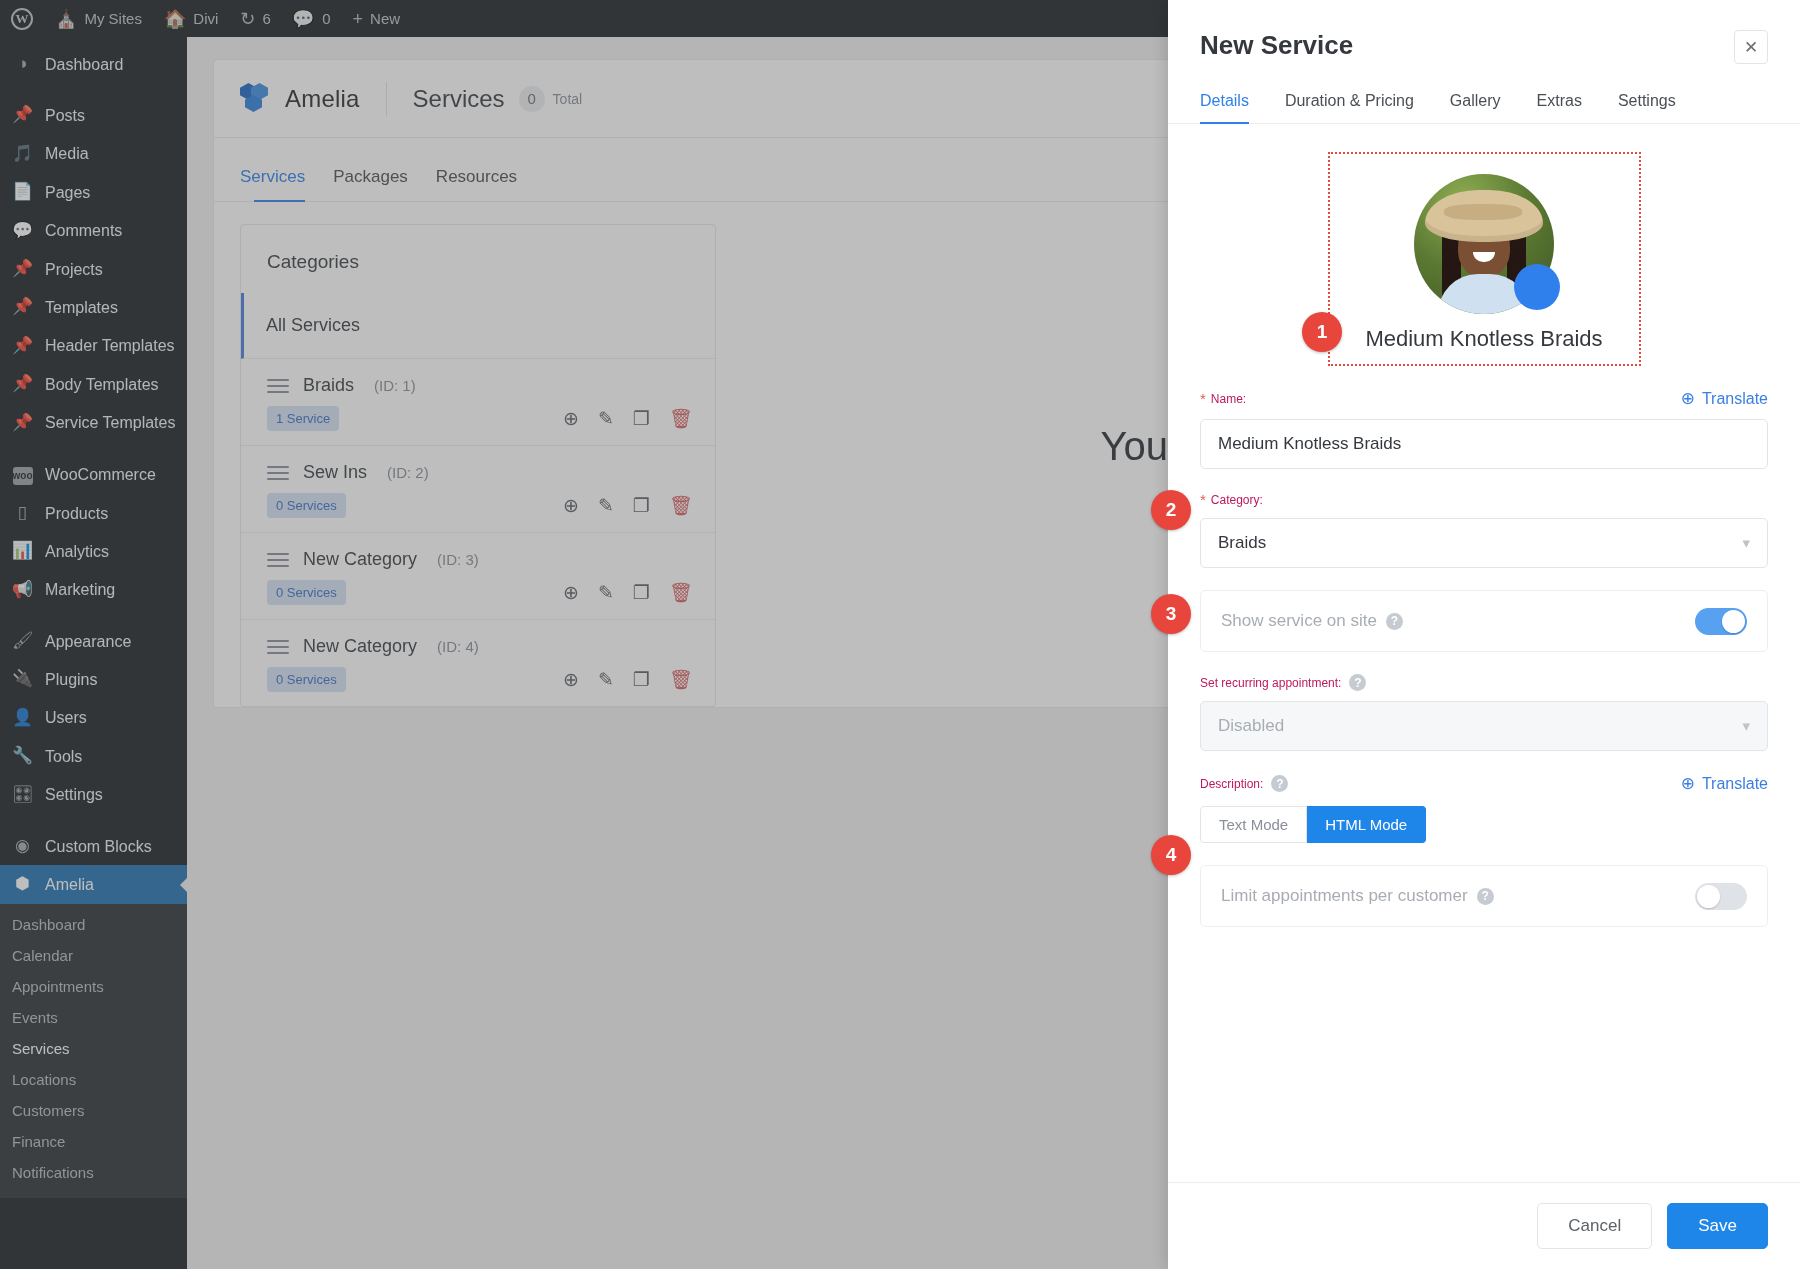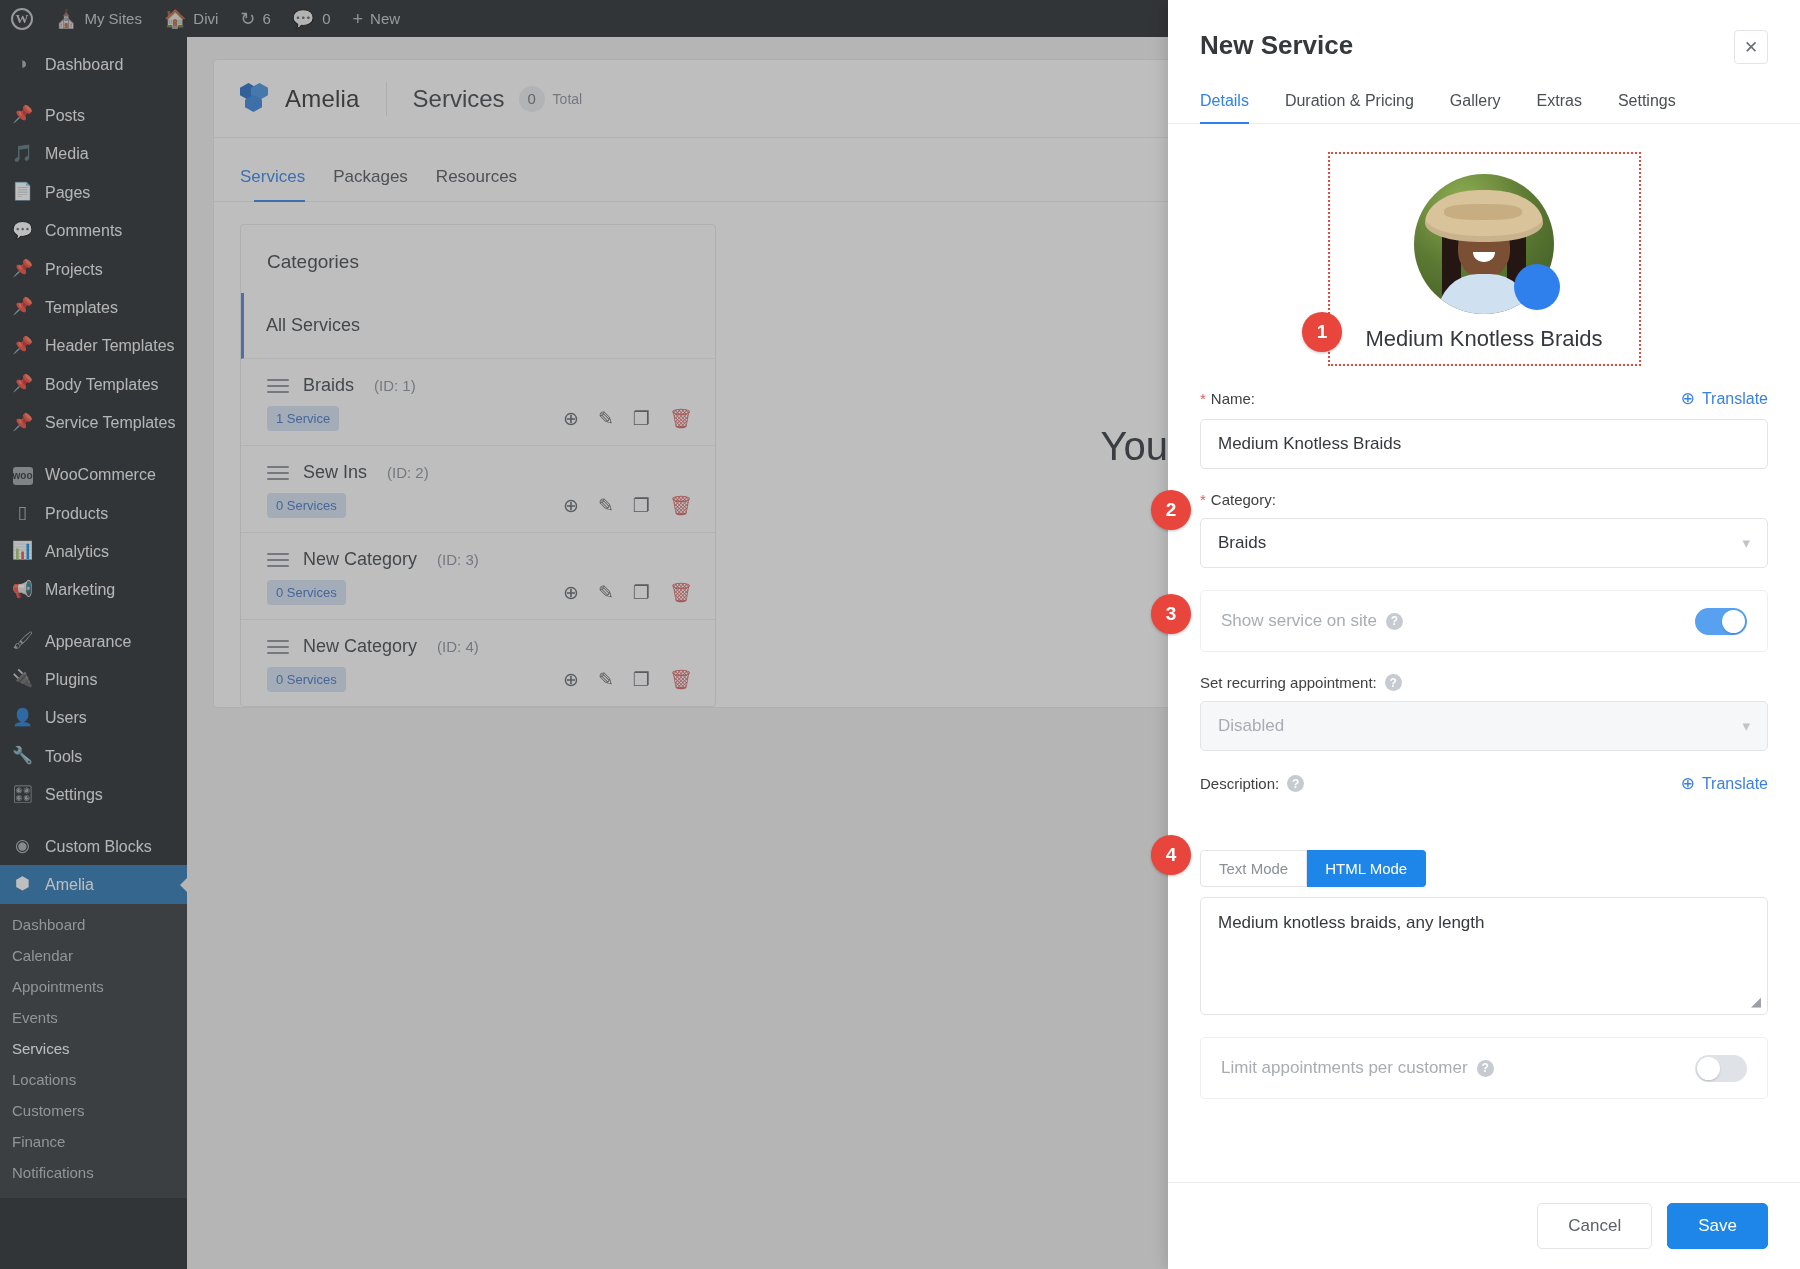--- a/index.html
+++ b/index.html
@@ -227,21 +227,21 @@
     position:absolute; left:24px; bottom:0; width:92px; height:40px;
     background:#cfe0f1; border-radius: 40px 40px 0 0;
   }
   .av-plus {
     position:absolute; right:-6px; bottom:4px; width:46px; height:46px;
     border-radius:50%; background:#2f80ed;
   }
   .img-caption { font-size:22px; color:#35393e; margin-top: 12px; }
 
   .field-row { margin-top: 22px; display:flex; align-items:center; }
-  .field-label { font-size:15px; color:#404040;text-align:right; }
+  .field-label { font-size:12px; color:#be185d;text-align:right; }
   .req-star { color:#e05c55; margin-right:5px; font-size: 15px; }
   .translate-lnk {
     margin-left:auto; font-size:16px; color:#3b7fe0;
     display:flex; align-items:center; gap:7px; cursor:pointer;
   }
   .globe { font-size:17px; }
   .inp {
     display:flex; align-items:center; width:100%; height:50px;
     border:1px solid #e2e4e7; border-radius:5px; padding: 0 17px;
     font-size:17px; color:#35393e; margin-top: 10px; background:#fff;
@@ -268,21 +268,21 @@
   .switch.on { background:#57a1f0; }
   .switch .knob {
     position:absolute; top:2px; left:2px; width:23px; height:23px;
     border-radius:50%; background:#fff; box-shadow:0 1px 2px rgba(0,0,0,.18);
   }
   .switch.on .knob { left: 27px; }
 
   .seg-row { display:flex; margin-top: 12px; }
   .seg {
     font-size:15px; padding: 9px 18px; border:1px solid #e2e4e7;
-    color:#8a9099; background:#fff; cursor:pointer;margin-top:44px;
+    color:#8a9099; background:#fff; cursor:pointer;
   }
   .seg:first-child { border-radius:4px 0 0 4px; }
   .seg:last-child { border-radius:0 4px 4px 0; border-left:none; }
   .seg.active { background:#1e86e8; color:#fff; border-color:#1e86e8; }
   .txtarea {
     width:100%; height:118px; border:1px solid #e2e4e7; border-radius:5px;
     padding: 15px 17px; font-size:17px; color:#35393e; margin-top: 10px;
     font-family:"Liberation Sans", sans-serif; resize:none; position:relative;
   }
   .ta-wrap { position:relative; }
@@ -644,24 +644,20 @@
         <span class="help-dot" style="margin-left:8px">?</span>
         <span class="translate-lnk">
           <span class="globe">⊕</span>
           <span>Translate</span>
         </span>
       </div>
       <div class="seg-row">
         <span class="seg">Text Mode</span>
         <span class="seg active">HTML Mode</span>
       </div>
-      <div class="ta-wrap">
-        <div class="txtarea">Medium knotless braids, any length</div>
-        <span class="ta-grip">◢</span>
-      </div>
 
       <div class="toggle-box">
         <span class="toggle-lbl">
           <span>Limit appointments per customer</span>
           <span class="help-dot">?</span>
         </span>
         <span class="switch">
             <span class="knob"></span>
           </span>
       </div>

